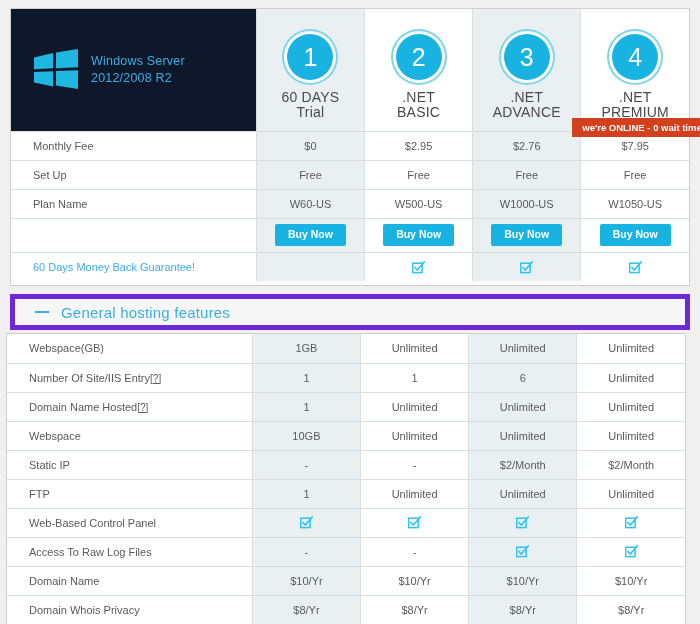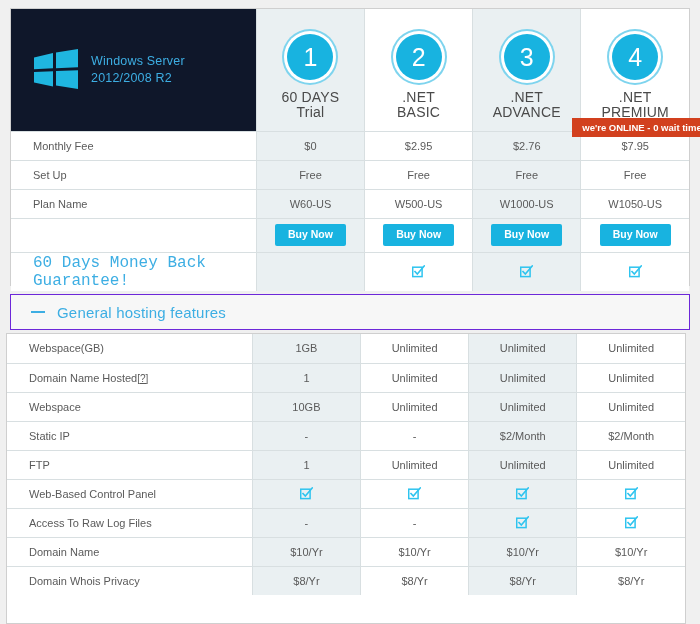--- a/index.html
+++ b/index.html
@@ -106,22 +106,21 @@
     height: 29px;
     padding-left: 22px;
     color: #5a5a5a;
     font-size: 11px;
     background: #ffffff;
     text-align: left;
   }
   .rowlabel a.greenlink {
     color: #3daee3;
     text-decoration: none;
-    font-size: 16px;
-    font-family: Liberation Mono, monospace;
+    font-size: 11px;
   }
   .valcell {
     height: 29px;
     text-align: center;
     color: #5a5a5a;
     font-size: 11px;
   }
   .buyrow td { height: 34px; }
 
   .buybtn {
@@ -149,21 +148,21 @@
   .chk svg { display: block; }
 
   
   .sectionbar {
     position: absolute;
     left: 10px;
     top: 294px;
     width: 680px;
     height: 36px;
     background: #f7f7f7;
-    border: 1px solid #6d28d9;
+    border: 5px solid #6d28d9;
     box-sizing: border-box;
     display: flex;
     align-items: center;
     padding-left: 20px;
     cursor: pointer;
   }
   .minus-ico {
     width: 14px;
     height: 14px;
     margin-right: 12px;
@@ -349,20 +348,27 @@
       </colgroup>
       <tbody id="features-body">
           <tr>
             <td class="flabel"><span>Webspace(GB)</span></td>
             <td class="valcell tint">1GB</td>
             <td class="valcell plain">Unlimited</td>
             <td class="valcell tint">Unlimited</td>
             <td class="valcell plain">Unlimited</td>
           </tr>
           <tr>
+            <td class="flabel"><span>Number Of Site/IIS Entry</span><a class="helpmark" href="#">[?]</a></td>
+            <td class="valcell tint">1</td>
+            <td class="valcell plain">1</td>
+            <td class="valcell tint">6</td>
+            <td class="valcell plain">Unlimited</td>
+          </tr>
+          <tr>
             <td class="flabel"><span>Domain Name Hosted</span><a class="helpmark" href="#">[?]</a></td>
             <td class="valcell tint">1</td>
             <td class="valcell plain">Unlimited</td>
             <td class="valcell tint">Unlimited</td>
             <td class="valcell plain">Unlimited</td>
           </tr>
           <tr>
             <td class="flabel"><span>Webspace</span></td>
             <td class="valcell tint">10GB</td>
             <td class="valcell plain">Unlimited</td>

